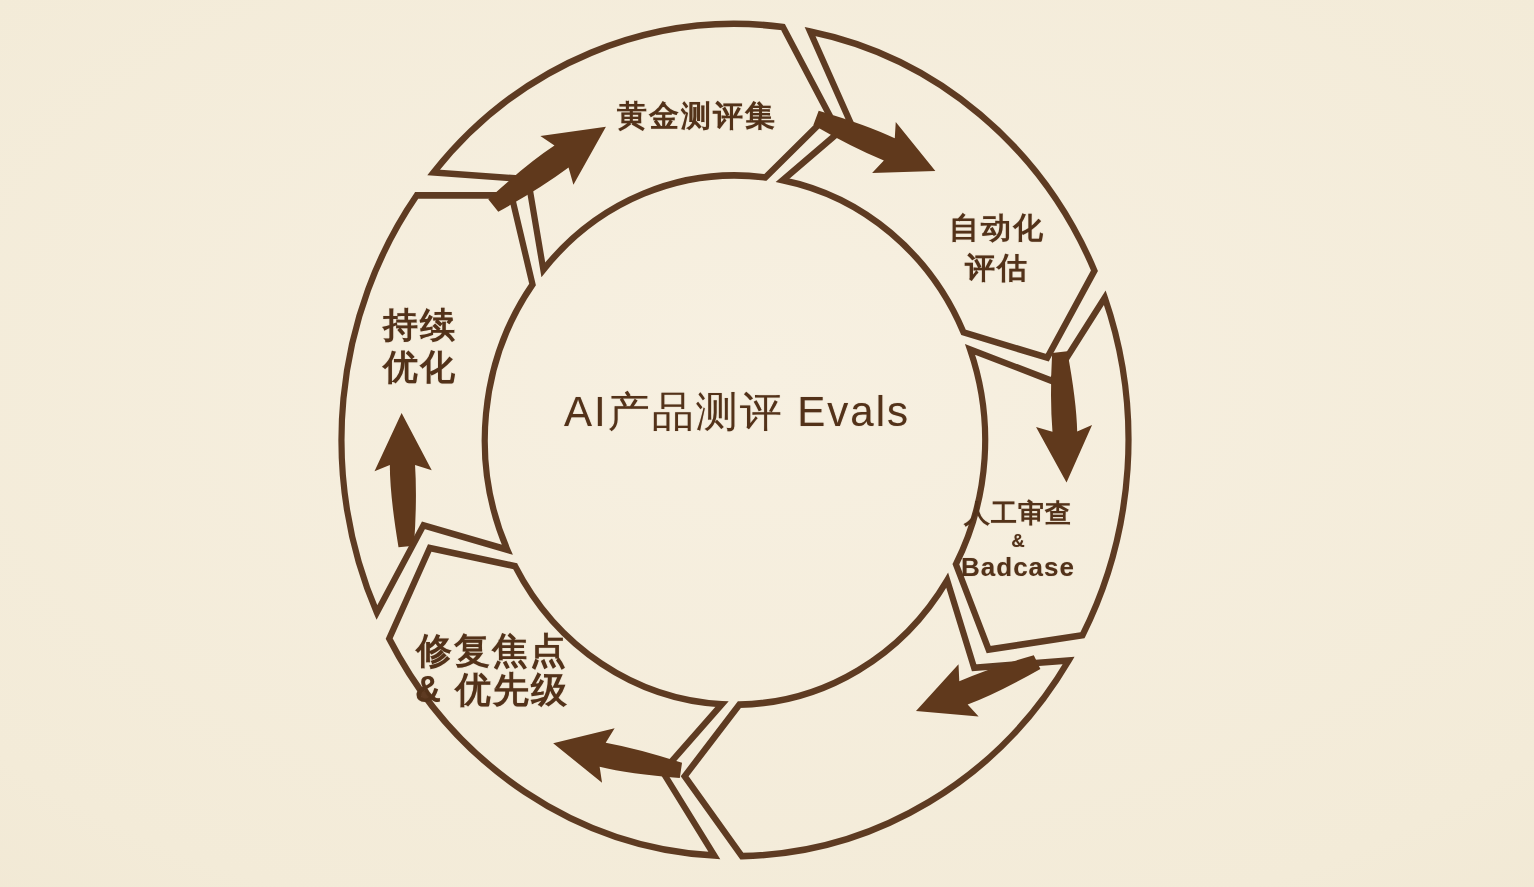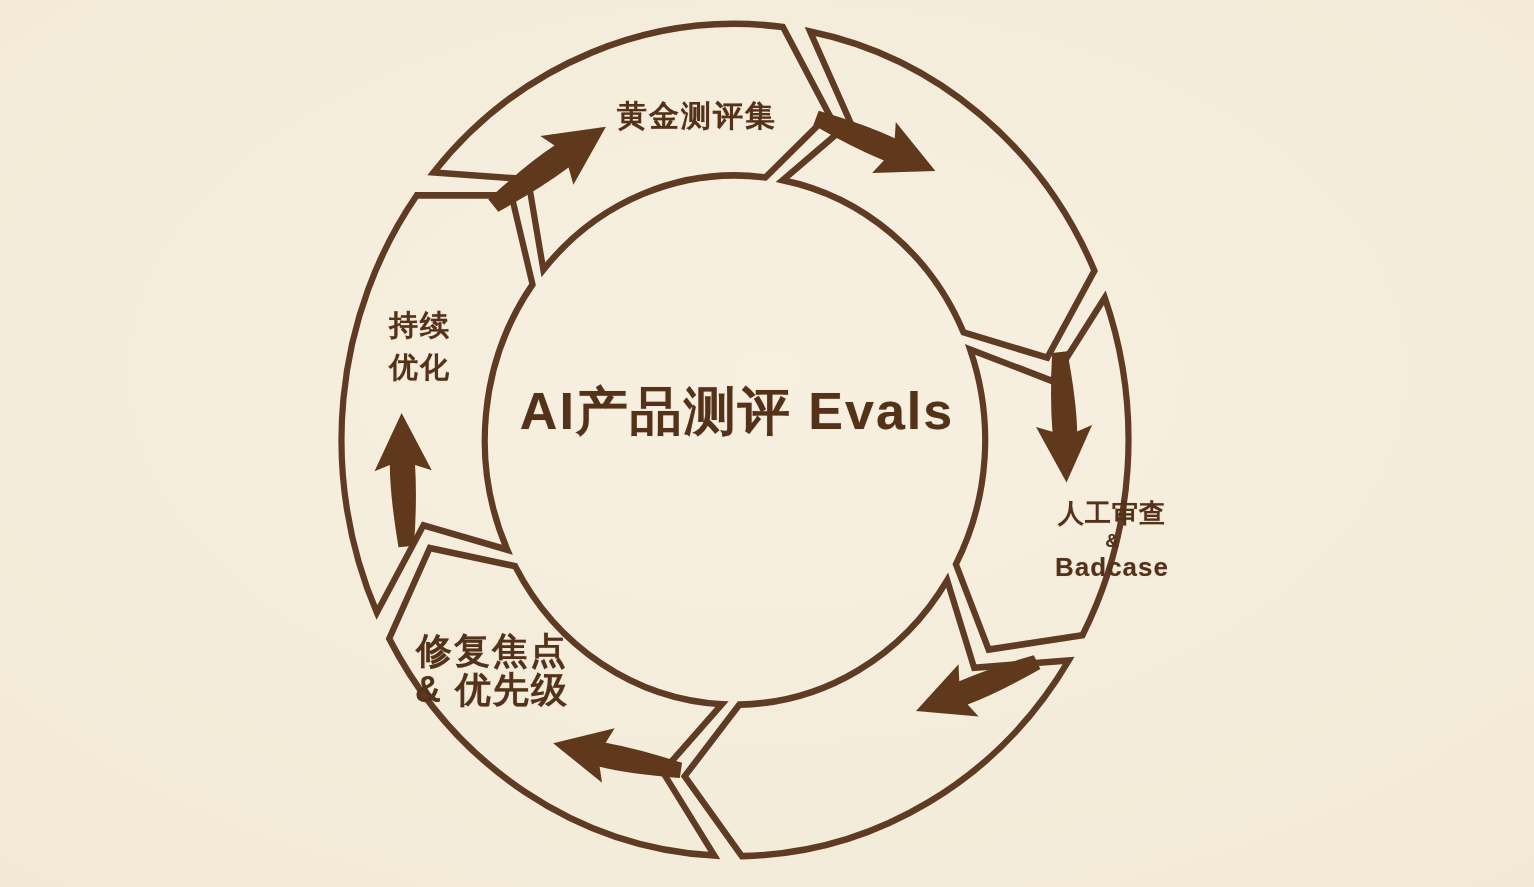--- a/index.html
+++ b/index.html
@@ -44,22 +44,22 @@
     letter-spacing:2px;
     white-space:nowrap;
     text-shadow:0 0 1px rgba(83,50,25,.35);
   }
   .stage-label span{display:block;}
   .stage-label .amp{font-size:0.72em;letter-spacing:0;}
   .center-title{
     position:absolute;
     transform:translate(-50%,-50%);
     color:var(--text-ink);
-    font-size:52px;
-    font-weight:700;
+    font-size:42px;
+    font-weight:400;
     letter-spacing:2px;
     white-space:nowrap;
     text-shadow:0 0 1px rgba(83,50,25,.4);
   }
 </style>
 </head>
 <body>
 
 <div class="canvas">
 
@@ -93,33 +93,37 @@
       <g transform="translate(403,481) rotate(268) scale(0.97)">
         <path class="flow-arrow" d="M -68 -7 Q -15 -14 17 -13 L 11 -29 L 70 1 L 10 30 L 16 13 Q -20 14 -67 9 Z"></path>
       </g>
     </g>
   </svg>
 
   <div class="stage-label" style="left:697px;top:116px;font-size:30px;">
     <span>黄金测评集</span>
   </div>
 
+  <div class="stage-label" style="left:997px;top:248px;font-size:30px;line-height:40px;">
+    <span>自动化</span>
+    <span>评估</span>
+  </div>
 
-  <div class="stage-label" style="left:1112px;top:540px;font-size:26px;line-height:27px;letter-spacing:1px;">
+  <div class="stage-label" style="left:1018px;top:540px;font-size:26px;line-height:27px;letter-spacing:1px;">
     <span>人工审查</span>
     <span class="amp">&amp;</span>
     <span>Badcase</span>
   </div>
 
 
   <div class="stage-label" style="left:492px;top:670px;font-size:36px;line-height:39px;">
     <span>修复焦点</span>
     <span>&amp; 优先级</span>
   </div>
 
-  <div class="stage-label" style="left:420px;top:346px;font-size:29px;line-height:42px;">
+  <div class="stage-label" style="left:420px;top:346px;font-size:35px;line-height:42px;">
     <span>持续</span>
     <span>优化</span>
   </div>
 
   <div class="center-title" style="left:737px;top:412px;">AI产品测评 Evals</div>
 
 </div>
 
 </body></html>

